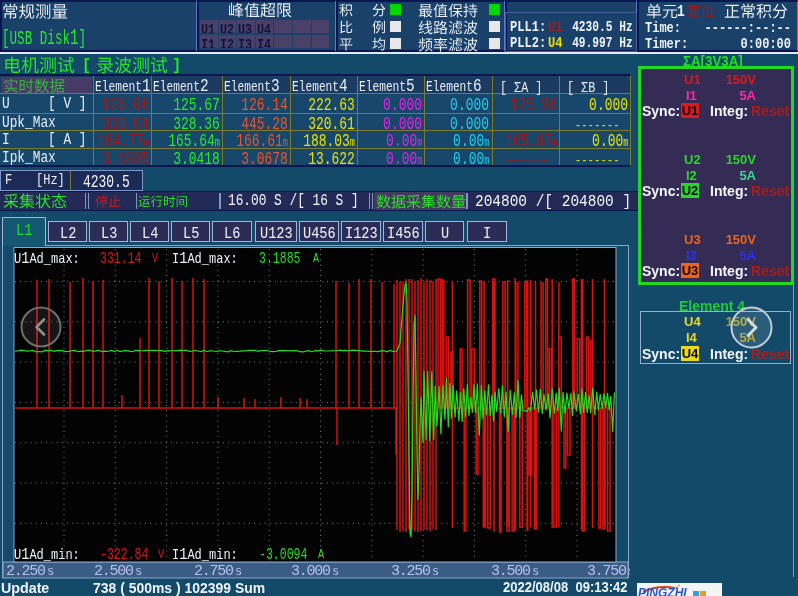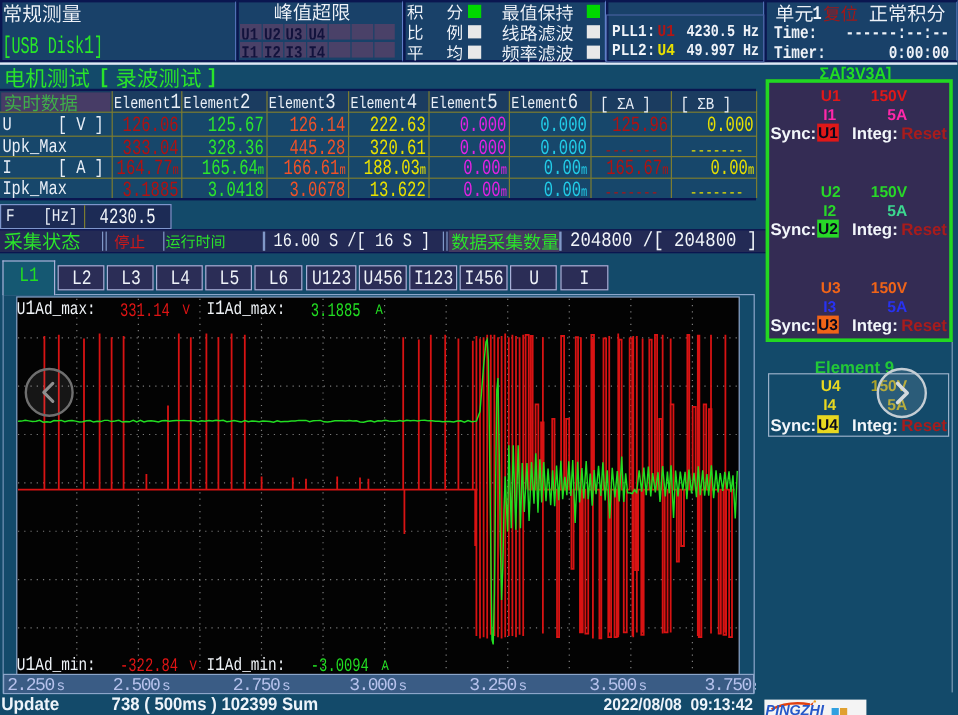--- a/index.html
+++ b/index.html
@@ -281,21 +281,21 @@
 <div style="position:absolute;left:710px;top:184px;font-family:'Liberation Sans',sans-serif;font-size:14px;font-weight:bold;color:#f2f6fa;white-space:pre;line-height:1;transform:scaleX(1.0);transform-origin:left top;">Integ:</div>
 <div style="position:absolute;left:751px;top:184px;font-family:'Liberation Sans',sans-serif;font-size:14px;font-weight:bold;color:#a81c1c;white-space:pre;line-height:1;transform:scaleX(1.0);transform-origin:left top;">Reset</div>
 <div style="position:absolute;left:684px;top:233px;font-family:'Liberation Sans',sans-serif;font-size:13px;font-weight:bold;color:#f06418;white-space:pre;line-height:1;transform:scaleX(1.0);transform-origin:left top;">U3</div>
 <div style="position:absolute;right:42px;top:233px;font-family:'Liberation Sans',sans-serif;font-size:13px;font-weight:bold;color:#f06418;white-space:pre;line-height:1;transform:scaleX(1.0);transform-origin:right top;">150V</div>
 <div style="position:absolute;left:686px;top:248.5px;font-family:'Liberation Sans',sans-serif;font-size:13px;font-weight:bold;color:#2832f0;white-space:pre;line-height:1;transform:scaleX(1.0);transform-origin:left top;">I3</div>
 <div style="position:absolute;right:42px;top:248.5px;font-family:'Liberation Sans',sans-serif;font-size:13px;font-weight:bold;color:#2832f0;white-space:pre;line-height:1;transform:scaleX(1.0);transform-origin:right top;">5A</div>
 <div style="position:absolute;left:642px;top:264px;font-family:'Liberation Sans',sans-serif;font-size:14px;font-weight:bold;color:#f2f6fa;white-space:pre;line-height:1;transform:scaleX(1.0);transform-origin:left top;">Sync:</div>
 <div class="bx" style="left:681px;top:262.5px;width:18px;height:15px;background:#f06418;text-align:center;font-family:'Liberation Sans',sans-serif;font-size:13px;font-weight:bold;color:#08081c;line-height:15px;">U3</div>
 <div style="position:absolute;left:710px;top:264px;font-family:'Liberation Sans',sans-serif;font-size:14px;font-weight:bold;color:#f2f6fa;white-space:pre;line-height:1;transform:scaleX(1.0);transform-origin:left top;">Integ:</div>
 <div style="position:absolute;left:751px;top:264px;font-family:'Liberation Sans',sans-serif;font-size:14px;font-weight:bold;color:#a81c1c;white-space:pre;line-height:1;transform:scaleX(1.0);transform-origin:left top;">Reset</div>
-<div style="position:absolute;left:679px;top:299px;font-family:'Liberation Sans',sans-serif;font-size:14px;font-weight:bold;color:#22c838;white-space:pre;line-height:1;transform:scaleX(1.0);transform-origin:left top;">Element 9</div>
+<div style="position:absolute;left:679px;top:299px;font-family:'Liberation Sans',sans-serif;font-size:14px;font-weight:bold;color:#22c838;white-space:pre;line-height:1;transform:scaleX(1.0);transform-origin:left top;">Element 4</div>
 <div class="bx" style="left:640px;top:311px;width:151px;height:53px;border:1px solid #9ab0c8;"></div>
 <div style="position:absolute;left:684px;top:315px;font-family:'Liberation Sans',sans-serif;font-size:13px;font-weight:bold;color:#e8d820;white-space:pre;line-height:1;transform:scaleX(1.0);transform-origin:left top;">U4</div>
 <div style="position:absolute;right:42px;top:315px;font-family:'Liberation Sans',sans-serif;font-size:13px;font-weight:bold;color:#b0a428;white-space:pre;line-height:1;transform:scaleX(1.0);transform-origin:right top;">150V</div>
 <div style="position:absolute;left:686px;top:330.5px;font-family:'Liberation Sans',sans-serif;font-size:13px;font-weight:bold;color:#e8d820;white-space:pre;line-height:1;transform:scaleX(1.0);transform-origin:left top;">I4</div>
 <div style="position:absolute;right:42px;top:330.5px;font-family:'Liberation Sans',sans-serif;font-size:13px;font-weight:bold;color:#b0a428;white-space:pre;line-height:1;transform:scaleX(1.0);transform-origin:right top;">5A</div>
 <div style="position:absolute;left:642px;top:347px;font-family:'Liberation Sans',sans-serif;font-size:14px;font-weight:bold;color:#f2f6fa;white-space:pre;line-height:1;transform:scaleX(1.0);transform-origin:left top;">Sync:</div>
 <div class="bx" style="left:681px;top:345.5px;width:18px;height:15px;background:#e8d820;text-align:center;font-family:'Liberation Sans',sans-serif;font-size:13px;font-weight:bold;color:#08081c;line-height:15px;">U4</div>
 <div style="position:absolute;left:710px;top:347px;font-family:'Liberation Sans',sans-serif;font-size:14px;font-weight:bold;color:#f2f6fa;white-space:pre;line-height:1;transform:scaleX(1.0);transform-origin:left top;">Integ:</div>
 <div style="position:absolute;left:751px;top:347px;font-family:'Liberation Sans',sans-serif;font-size:14px;font-weight:bold;color:#a81c1c;white-space:pre;line-height:1;transform:scaleX(1.0);transform-origin:left top;">Reset</div>
 <div class="bx" style="left:792.5px;top:285px;width:1px;height:292px;background:#9ab0c8;opacity:0.8;"></div>

